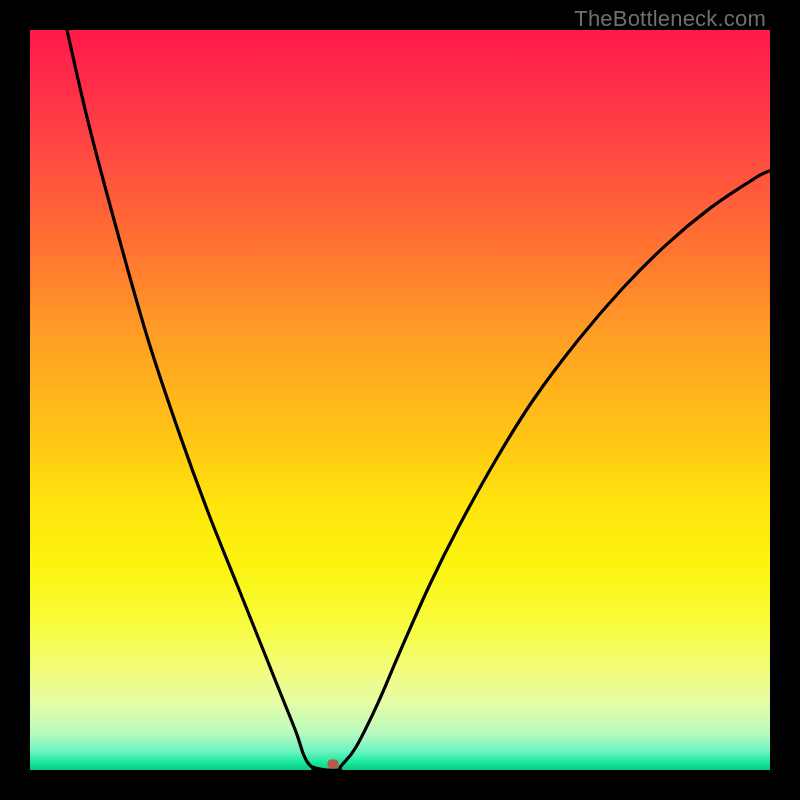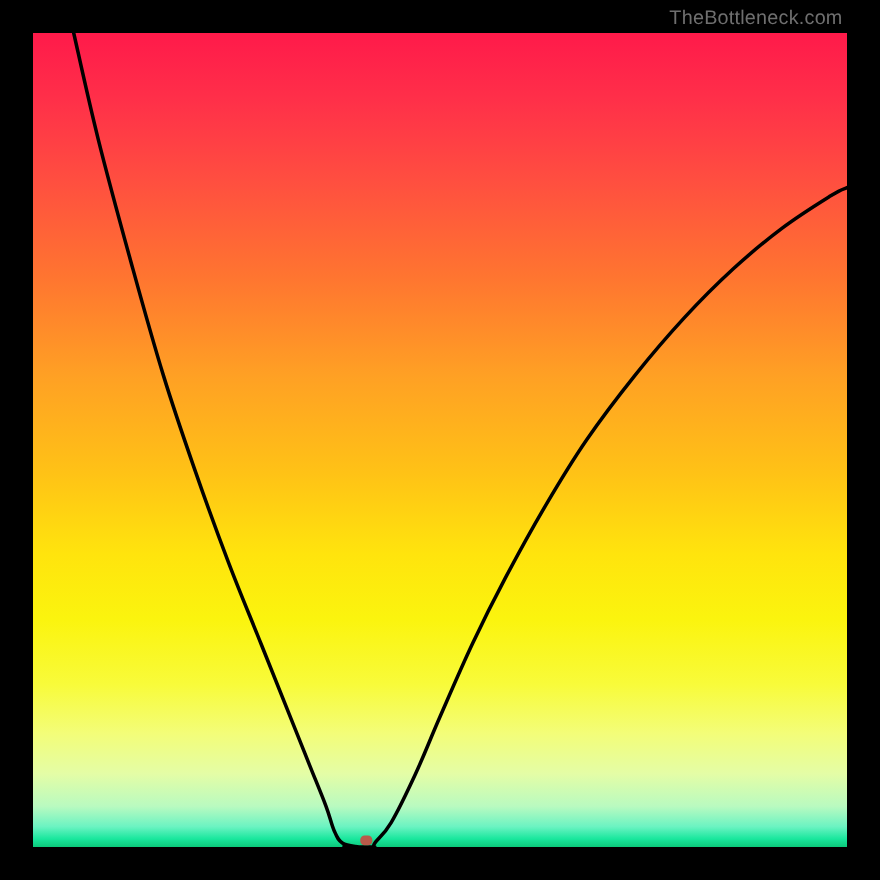--- a/index.html
+++ b/index.html
@@ -38,21 +38,21 @@
       #6bf3c2 97.5%,
       #19e79d 99%,
       #0cc97b 100%
     );
   }
   .watermark{
     position:absolute;
     top:6px;
     right:34px;
     color:#6f6f6f;
-    font-size:18px;
+    font-size:22px;
     letter-spacing:0.2px;
   }
   svg.curve{
     position:absolute;
     left:0;top:0;
     width:740px;
     height:740px;
     overflow:visible;
   }
   .datum-marker{

